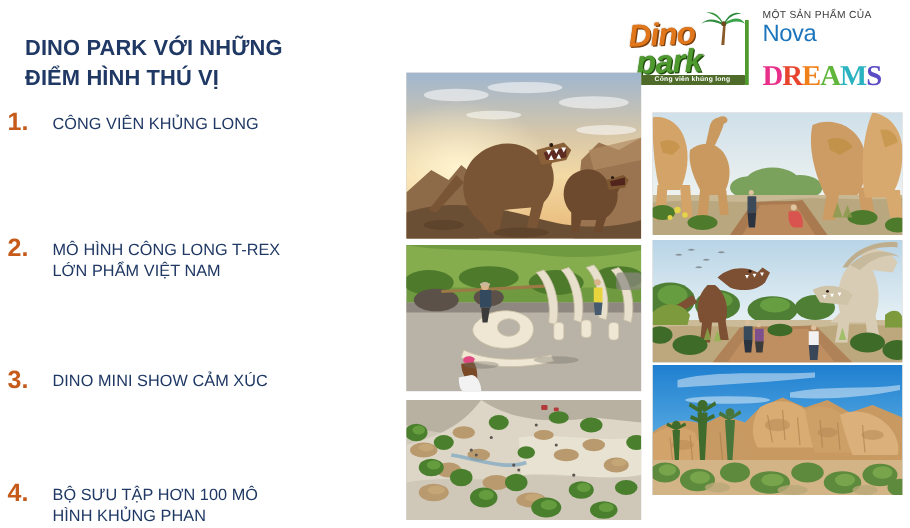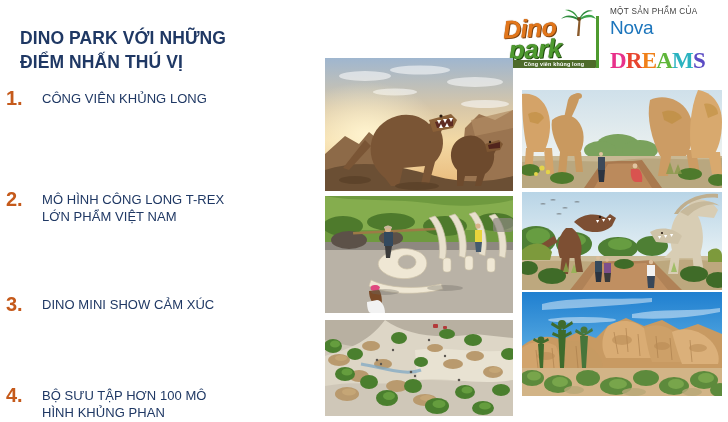--- a/index.html
+++ b/index.html
@@ -103,21 +103,21 @@
 </style>
 </head>
 <body>
 
 <div class="slide">
 
   <div class="left-panel">
 
     <div class="title">
       <span>DINO PARK VỚI NHỮNG</span>
-      <span>ĐIỂM NHẤN THÚ VỊ</span>
+      <span>ĐIỂM HÌNH THÚ VỊ</span>
     </div>
 
     <div class="list">
 
       <div class="item i1">
         <div class="num">1.</div>
         <div class="item-text">
           <span>CÔNG VIÊN KHỦNG LONG</span>
         </div>
       </div>

